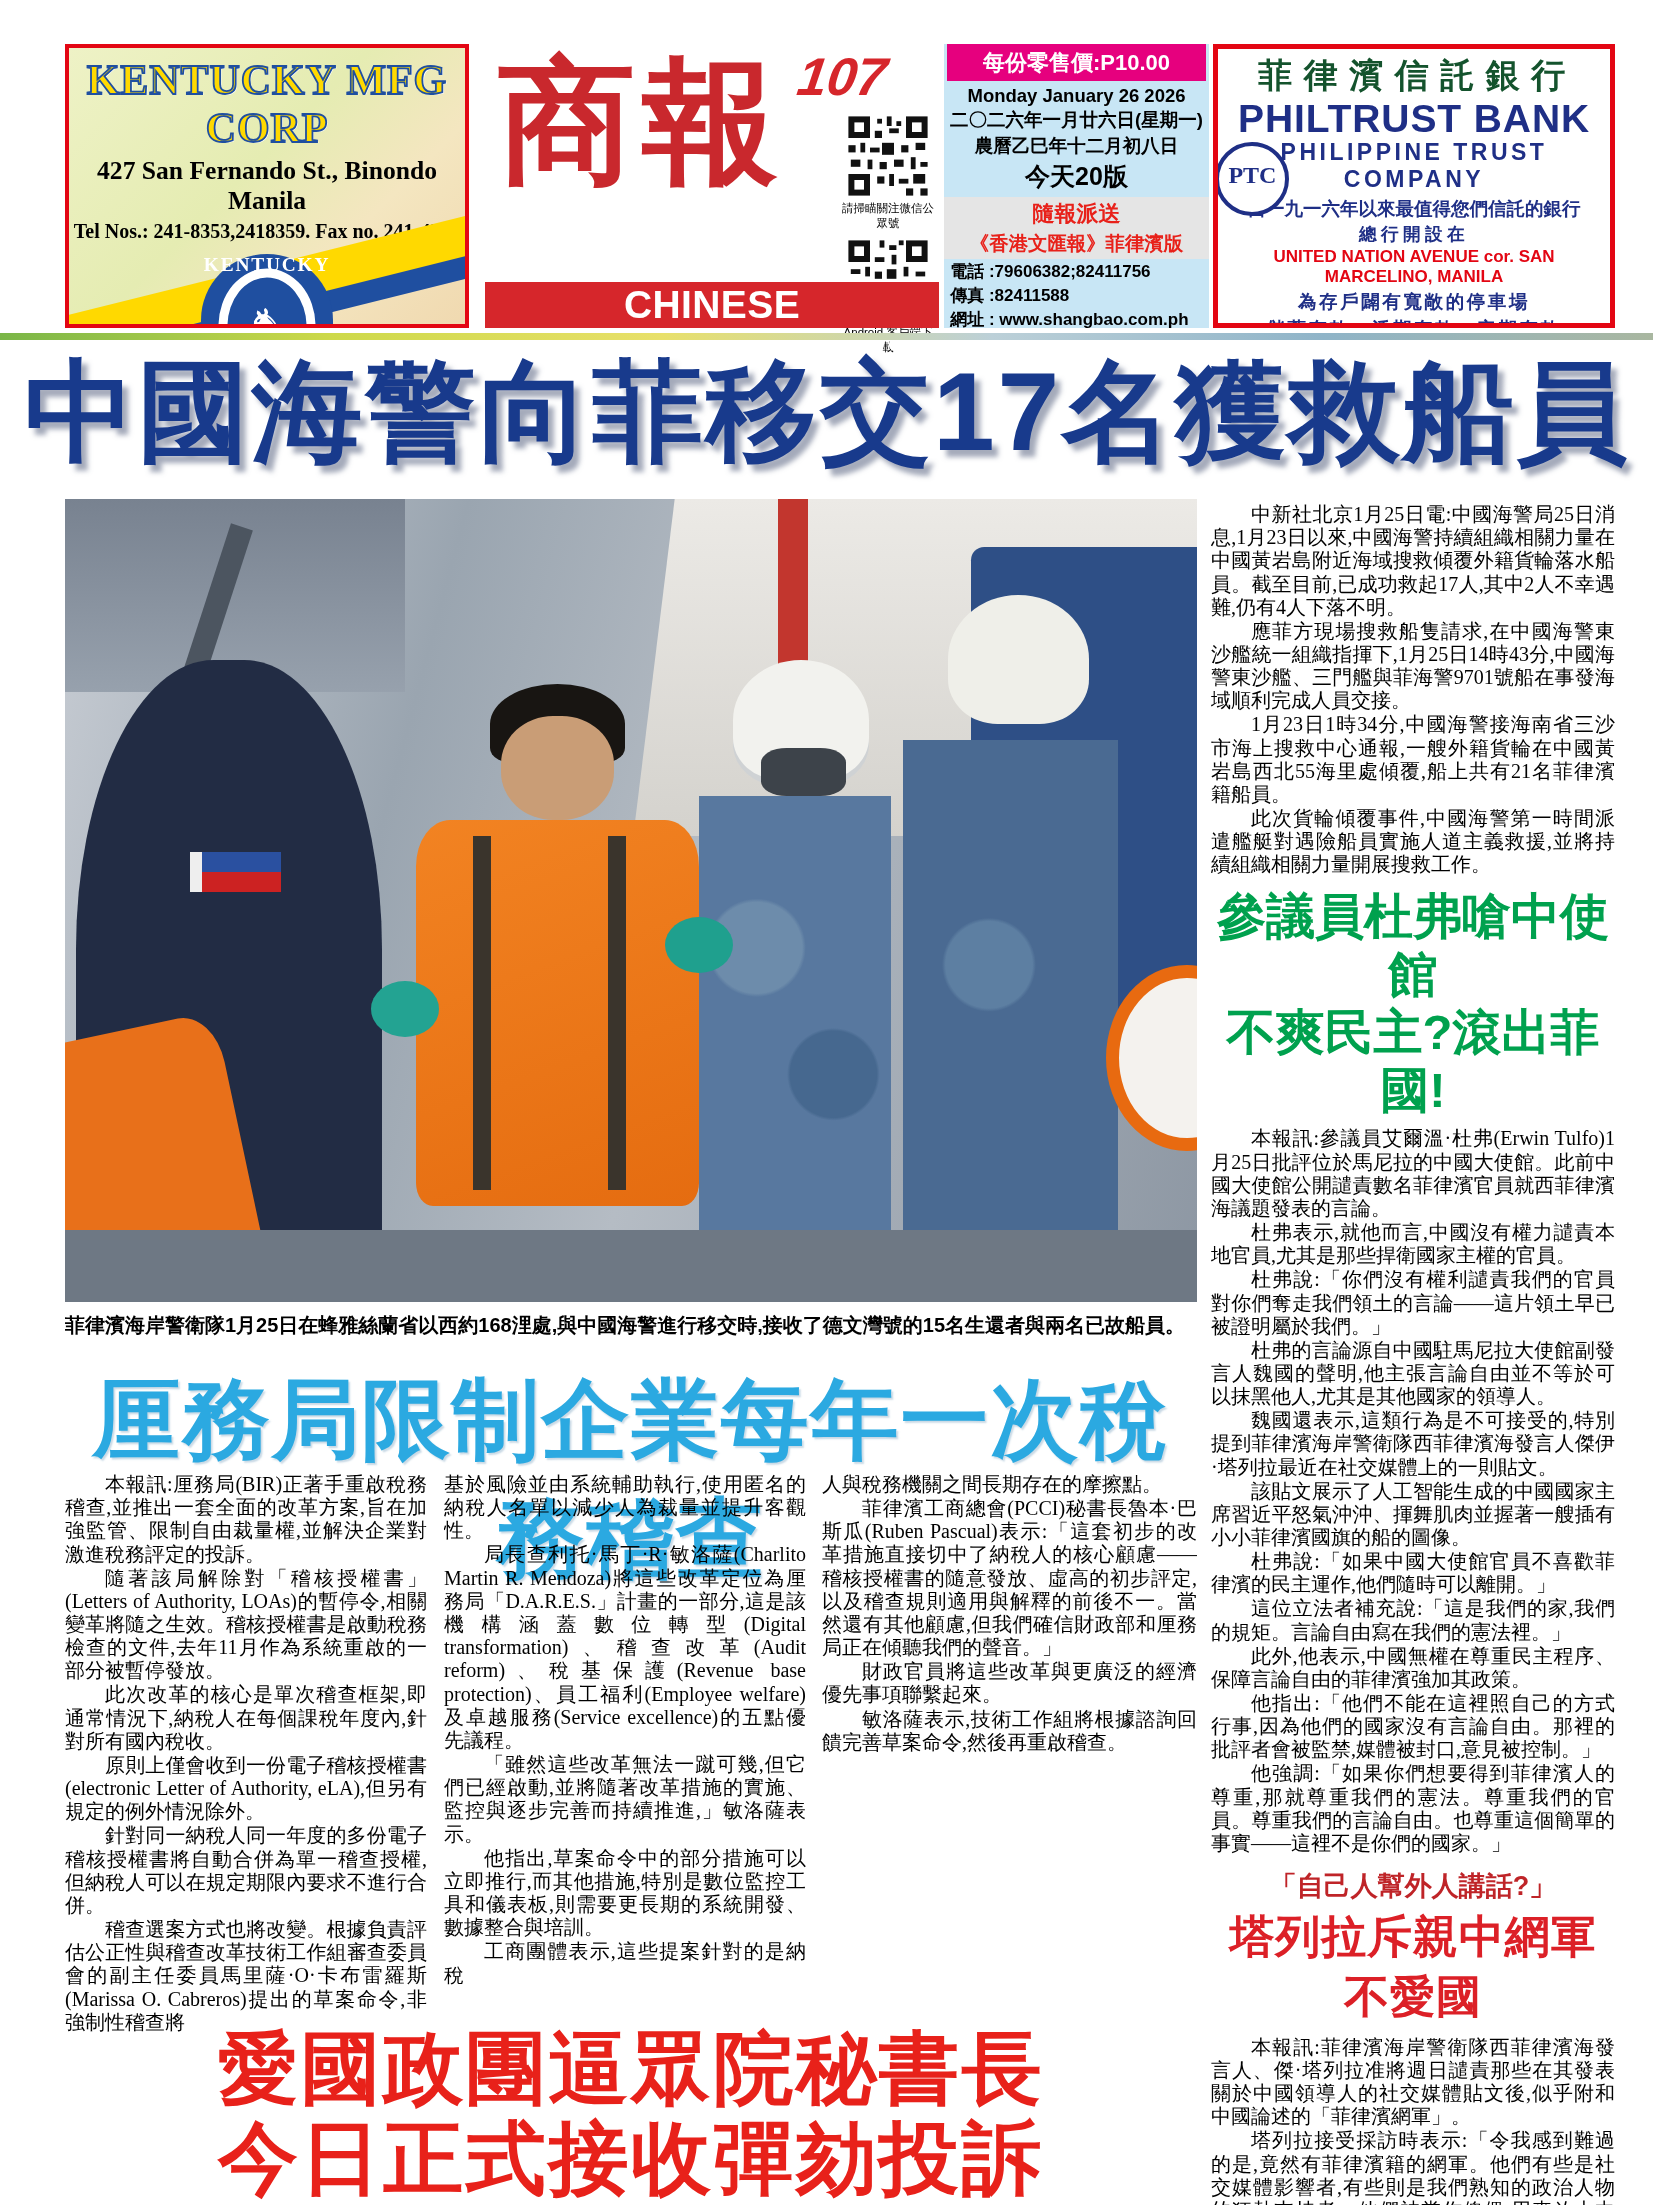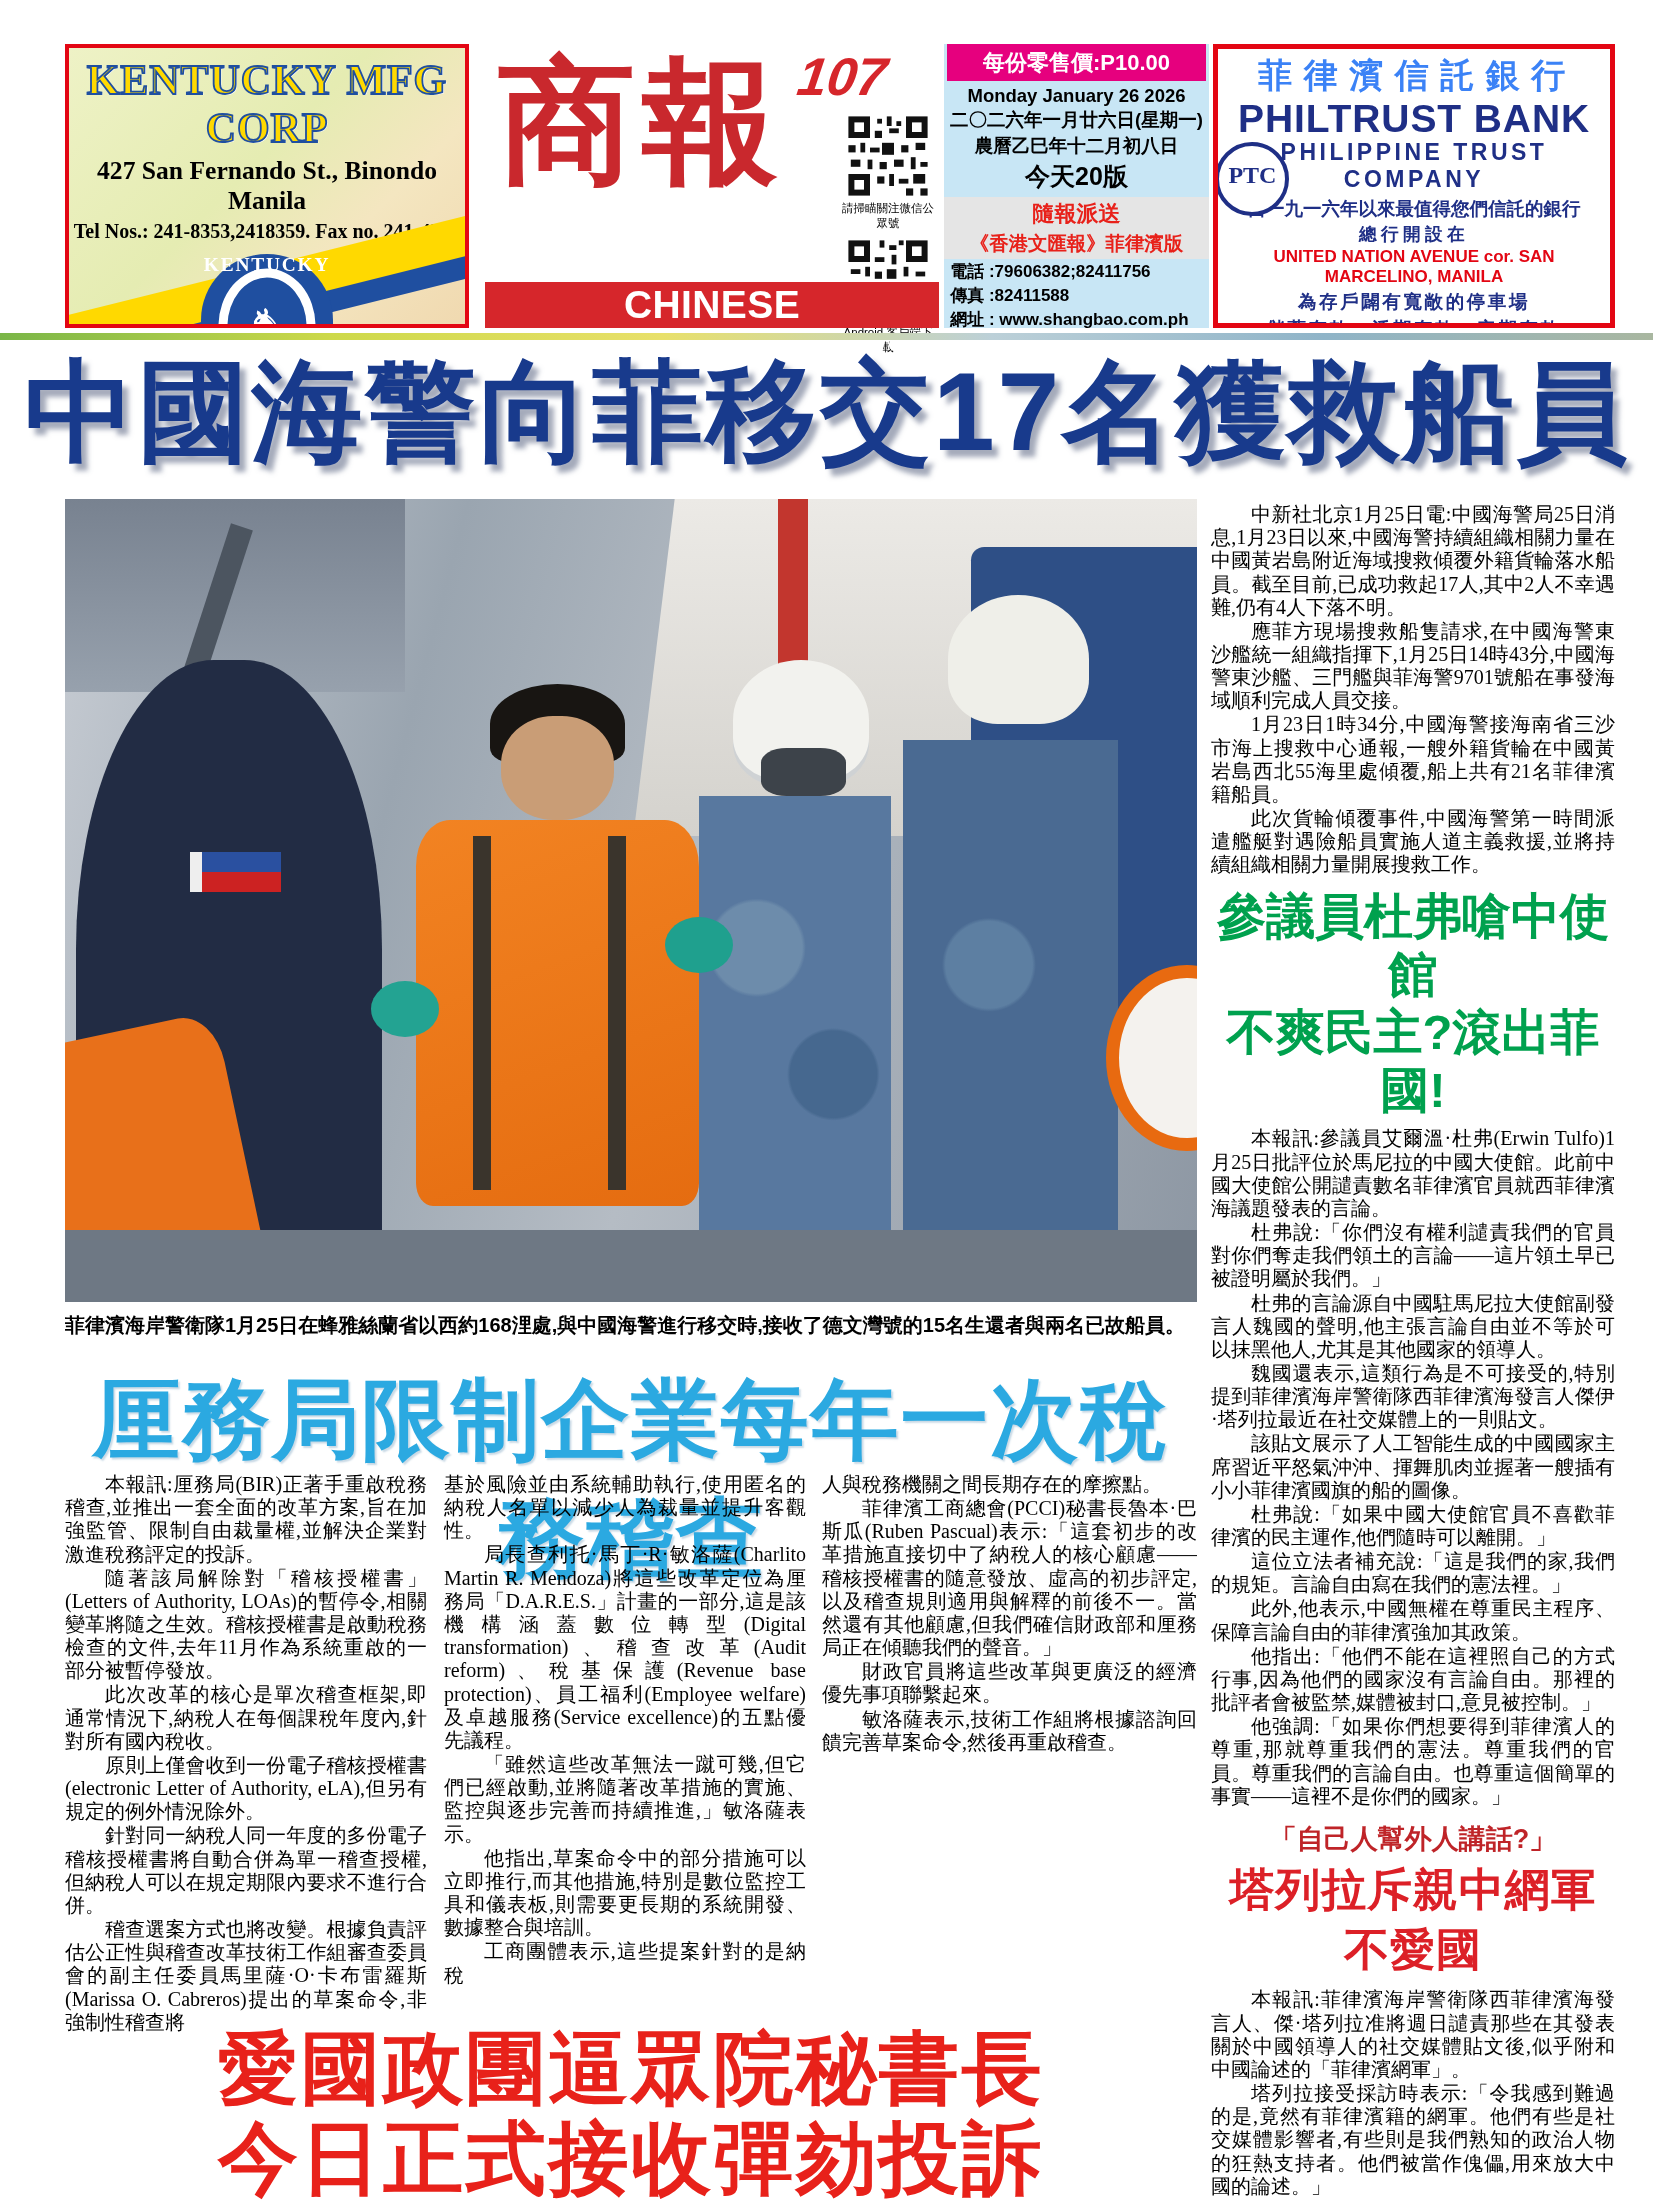--- a/index.html
+++ b/index.html
@@ -50,21 +50,21 @@
   .date-lunar{font-size:18.5px;font-weight:bold;margin-top:0.9px;}
   .pages{font-size:25px;font-weight:bold;margin-top:1.8px;}
   .insertband{background:#e5e5e5;padding:2.6px 0 1.8px;margin-top:3.5px;}
   .insert1{color:#e8211a;font-size:22px;font-weight:bold;}
   .insert2{color:#e8211a;font-size:19.4px;font-weight:bold;margin-top:0.9px;}
   .contact{font-size:17px;font-weight:bold;text-align:left;padding-left:6.2px;margin-top:0.9px;white-space:nowrap;}
 
   
   .philtrust{left:1213px;top:44px;width:402px;height:284px;border:5.3px solid #e30613;background:#fff;
              box-sizing:border-box;text-align:center;font-family:"Liberation Sans",sans-serif;overflow:hidden;}
-  .pt-cn{color:#3b82f6;font-size:34px;font-weight:bold;letter-spacing:11.5px;margin-top:4.4px;font-family:"Liberation Serif",serif;padding-left:7px;}
+  .pt-cn{color:#14532d;font-size:34px;font-weight:bold;letter-spacing:11.5px;margin-top:4.4px;font-family:"Liberation Serif",serif;padding-left:7px;}
   .pt-en{color:#1f2f86;font-size:39px;font-weight:900;letter-spacing:0.9px;line-height:1.02;}
   .pt-co{color:#1f2f86;font-size:23px;font-weight:bold;letter-spacing:3.5px;}
   .pt-slogan{color:#1f2f86;font-size:18.5px;font-weight:bold;margin-top:2.6px;}
   .pt-hq{color:#1f2f86;font-size:17.6px;font-weight:bold;margin-top:0.9px;letter-spacing:4.4px;}
   .pt-addr{color:#e30613;font-size:17px;font-weight:bold;margin-top:1.8px;}
   .pt-line{color:#1f2f86;font-size:18.5px;font-weight:bold;margin-top:1.8px;letter-spacing:2.6px;}
   .ptlogo{position:absolute;left:-2.6px;top:93px;width:66px;height:66px;border:4.4px solid #1f2f86;
           border-radius:50%;background:#fff;color:#1f2f86;font-weight:900;font-size:24px;
           line-height:58px;text-align:center;font-family:"Liberation Serif",serif;}
 
@@ -266,20 +266,21 @@
     <p>中新社北京1月25日電:中國海警局25日消息,1月23日以來,中國海警持續組織相關力量在中國黃岩島附近海域搜救傾覆外籍貨輪落水船員。截至目前,已成功救起17人,其中2人不幸遇難,仍有4人下落不明。</p>
     <p>應菲方現場搜救船隻請求,在中國海警東沙艦統一組織指揮下,1月25日14時43分,中國海警東沙艦、三門艦與菲海警9701號船在事發海域順利完成人員交接。</p>
     <p>1月23日1時34分,中國海警接海南省三沙市海上搜救中心通報,一艘外籍貨輪在中國黃岩島西北55海里處傾覆,船上共有21名菲律濱籍船員。</p>
     <p>此次貨輪傾覆事件,中國海警第一時間派遣艦艇對遇險船員實施人道主義救援,並將持續組織相關力量開展搜救工作。</p>
 
     <div class="green-head">
       <div>參議員杜弗嗆中使館</div>
       <div>不爽民主?滾出菲國!</div>
     </div>
     <p>本報訊:參議員艾爾溫·杜弗(Erwin Tulfo)1月25日批評位於馬尼拉的中國大使館。此前中國大使館公開譴責數名菲律濱官員就西菲律濱海議題發表的言論。</p>
+    <p>杜弗表示,就他而言,中國沒有權力譴責本地官員,尤其是那些捍衛國家主權的官員。</p>
     <p>杜弗說:「你們沒有權利譴責我們的官員對你們奪走我們領土的言論——這片領土早已被證明屬於我們。」</p>
     <p>杜弗的言論源自中國駐馬尼拉大使館副發言人魏國的聲明,他主張言論自由並不等於可以抹黑他人,尤其是其他國家的領導人。</p>
     <p>魏國還表示,這類行為是不可接受的,特別提到菲律濱海岸警衛隊西菲律濱海發言人傑伊·塔列拉最近在社交媒體上的一則貼文。</p>
     <p>該貼文展示了人工智能生成的中國國家主席習近平怒氣沖沖、揮舞肌肉並握著一艘插有小小菲律濱國旗的船的圖像。</p>
     <p>杜弗說:「如果中國大使館官員不喜歡菲律濱的民主運作,他們隨時可以離開。」</p>
     <p>這位立法者補充說:「這是我們的家,我們的規矩。言論自由寫在我們的憲法裡。」</p>
     <p>此外,他表示,中國無權在尊重民主程序、保障言論自由的菲律濱強加其政策。</p>
     <p>他指出:「他們不能在這裡照自己的方式行事,因為他們的國家沒有言論自由。那裡的批評者會被監禁,媒體被封口,意見被控制。」</p>
     <p>他強調:「如果你們想要得到菲律濱人的尊重,那就尊重我們的憲法。尊重我們的官員。尊重我們的言論自由。也尊重這個簡單的事實——這裡不是你們的國家。」</p>
 

